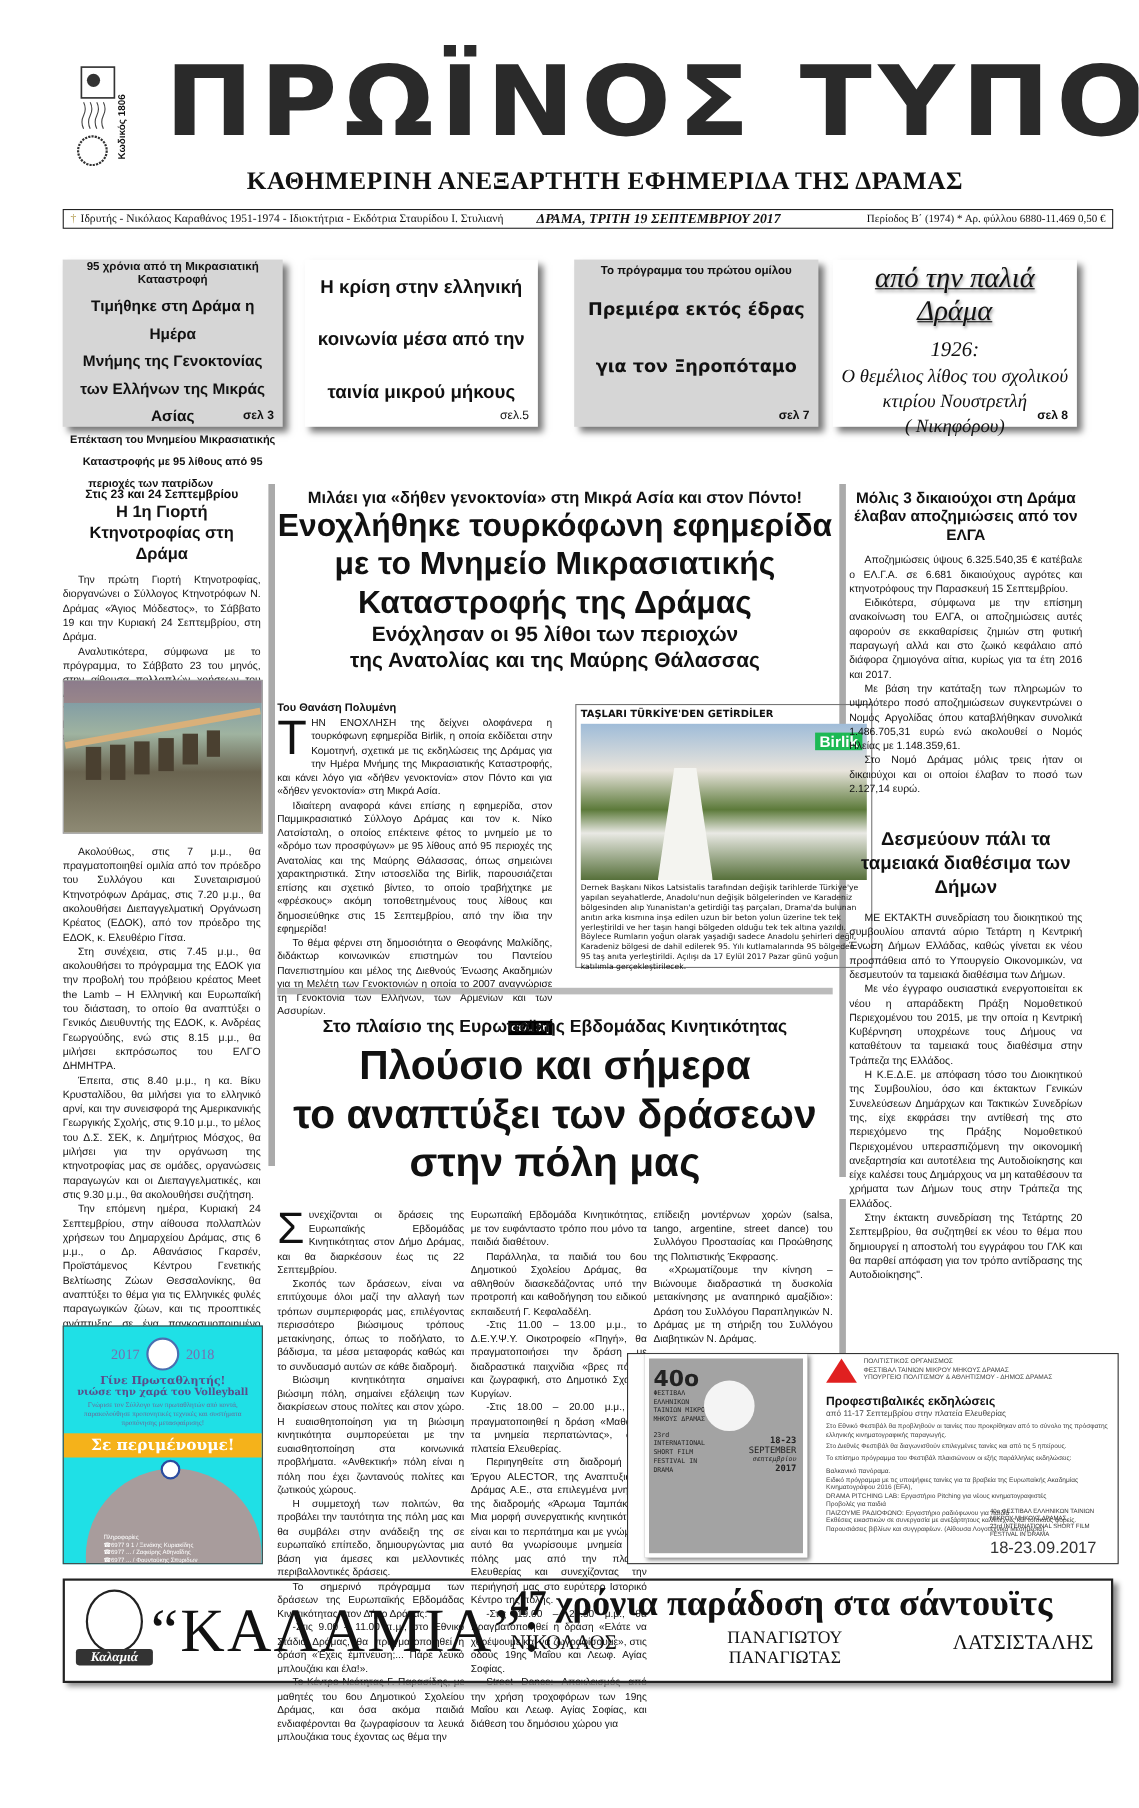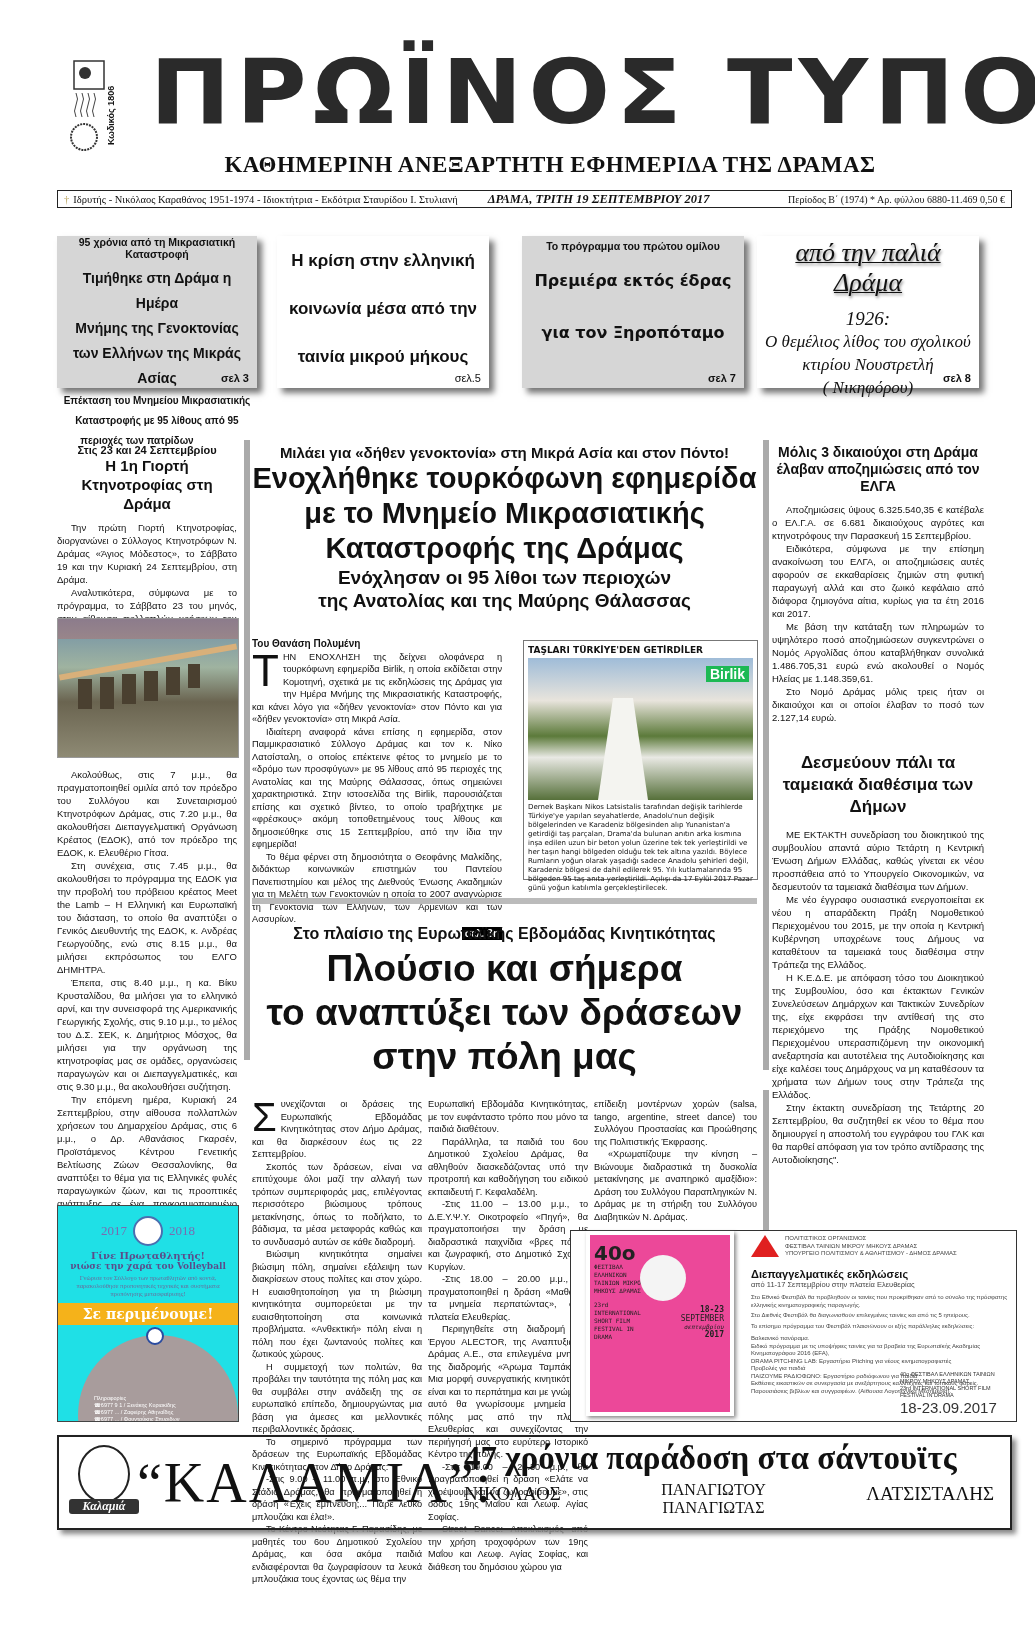--- a/index.html
+++ b/index.html
@@ -30,21 +30,21 @@
   .col-text p{margin:0;text-indent:14px;}
   .vrule{width:6px;background:#aaa;}
   .hrule{height:6px;background:#bbb;}
   .head-center{text-align:center;font-weight:bold;}
   .photo{background:linear-gradient(180deg,#6f8fa8 0%,#9fb3a0 35%,#6a6450 60%,#8e8a74 100%);border:1px solid #999;}
   .photo2{background:linear-gradient(180deg,#9fbcd8 0%,#e8e4dc 30%,#5c7a3a 55%,#e9e9e4 70%,#56703a 100%);}
   .dropcap{float:left;font-size:44px;line-height:36px;margin:2px 4px 0 0;font-weight:normal;}
   .caption-turk{font-family:"DejaVu Sans",sans-serif;font-size:7px;line-height:9px;}
   .ad-volley{background:#1fe0e6;border:1px solid #444;}
   .ad-festival{border:1px solid #333;background:#fff;}
-  .poster{background:#ec4899;}
+  .poster{background:#a3a3a3;}
   .bottom-ad{left:57px;top:1435px;width:955px;height:95px;border:2px solid #222;box-shadow:4px 4px 5px #888;box-sizing:border-box;}
 </style>
 </head>
 <body>
 
 <div class="abs stamp">
   <svg width="60" height="100" viewBox="0 0 60 100">
     <rect x="14" y="6" width="30" height="28" fill="#fff" stroke="#333" stroke-width="1.5"></rect>
     <circle cx="25" cy="18" r="6" fill="#333"></circle>
     <path d="M16 38 q3 6 0 12 q-3 6 0 12 M22 38 q3 6 0 12 q-3 6 0 12 M28 38 q3 6 0 12 q-3 6 0 12 M34 38 q3 6 0 12 q-3 6 0 12" stroke="#444" fill="none" stroke-width="1"></path>
@@ -142,21 +142,21 @@
   </div>
 </div>
 <div class="abs col-text" style="left:252px;top:638px;width:250px;font-size:9.2px;line-height:12.5px;">
   <div style="font-weight:bold;font-size:10px;">Του Θανάση Πολυμένη</div>
   <span class="dropcap">Τ</span>
   <p style="text-indent:0;">ΗΝ ΕΝΟΧΛΗΣΗ της δείχνει ολοφάνερα η τουρκόφωνη εφημερίδα Birlik, η οποία εκδίδεται στην Κομοτηνή, σχετικά με τις εκδηλώσεις της Δράμας για την Ημέρα Μνήμης της Μικρασιατικής Καταστροφής, και κάνει λόγο για «δήθεν γενοκτονία» στον Πόντο και για «δήθεν γενοκτονία» στη Μικρά Ασία.</p>
   <p>Ιδιαίτερη αναφορά κάνει επίσης η εφημερίδα, στον Παμμικρασιατικό Σύλλογο Δράμας και τον κ. Νίκο Λατσίσταλη, ο οποίος επέκτεινε φέτος το μνημείο με το «δρόμο των προσφύγων» με 95 λίθους από 95 περιοχές της Ανατολίας και της Μαύρης Θάλασσας, όπως σημειώνει χαρακτηριστικά. Στην ιστοσελίδα της Birlik, παρουσιάζεται επίσης και σχετικό βίντεο, το οποίο τραβήχτηκε με «φρέσκους» ακόμη τοποθετημένους τους λίθους και δημοσιεύθηκε στις 15 Σεπτεμβρίου, από την ίδια την εφημερίδα!</p>
   <p>Το θέμα φέρνει στη δημοσιότητα ο Θεοφάνης Μαλκίδης, διδάκτωρ κοινωνικών επιστημών του Παντείου Πανεπιστημίου και μέλος της Διεθνούς Ένωσης Ακαδημιών για τη Μελέτη των Γενοκτονιών η οποία το 2007 αναγνώρισε τη Γενοκτονία των Ελλήνων, των Αρμενίων και των Ασσυρίων.</p>
   <div style="text-align:right;margin-top:2px;"><span style="background:#000;color:#fff;font-weight:bold;padding:1px 3px;font-size:10px;">σελ. 3η</span></div>
 </div>
-<div class="abs" style="left:523px;top:640px;width:235px;height:240px;border:1px solid #777;padding:4px;box-sizing:border-box;">
+<div class="abs" style="left:523px;top:640px;width:270px;height:240px;border:1px solid #777;padding:4px;box-sizing:border-box;">
   <div style="font-size:9px;font-weight:bold;font-family:'DejaVu Sans',sans-serif;">TAŞLARI TÜRKİYE'DEN GETİRDİLER</div>
   <div class="photo2" style="position:relative;height:142px;margin-top:3px;">
     <div style="position:absolute;right:4px;top:8px;background:#1db954;color:#fff;font-weight:bold;font-size:14px;padding:0 4px;">Birlik</div>
     <div style="position:absolute;left:70px;top:40px;width:50px;height:102px;background:#f4f4f0;clip-path:polygon(30% 0,70% 0,100% 100%,0 100%);"></div>
   </div>
   <div class="caption-turk" style="margin-top:3px;">Dernek Başkanı Nikos Latsistalis tarafından değişik tarihlerde Türkiye'ye yapılan seyahatlerde, Anadolu'nun değişik bölgelerinden ve Karadeniz bölgesinden alıp Yunanistan'a getirdiği taş parçaları, Drama'da bulunan anıtın arka kısmına inşa edilen uzun bir beton yolun üzerine tek tek yerleştirildi ve her taşın hangi bölgeden olduğu tek tek altına yazıldı. Böylece Rumların yoğun olarak yaşadığı sadece Anadolu şehirleri değil, Karadeniz bölgesi de dahil edilerek 95. Yılı kutlamalarında 95 bölgeden 95 taş anıta yerleştirildi. Açılışı da 17 Eylül 2017 Pazar günü yoğun katılımla gerçekleştirilecek.</div>
 </div>
 
 <div class="abs" style="left:772px;top:444px;width:212px;">
   <div class="head-center" style="font-size:14px;line-height:17px;margin-bottom:8px;">Μόλις 3 δικαιούχοι στη Δράμα έλαβαν αποζημιώσεις από τον ΕΛΓΑ</div>
@@ -250,21 +250,21 @@
   </div>
   <div class="abs" style="left:180px;top:4px;width:258px;font-size:6px;line-height:7.5px;color:#444;">
     <div style="display:flex;gap:6px;">
       <span style="width:0;height:0;border-left:14px solid transparent;border-right:14px solid transparent;border-bottom:22px solid #e02020;"></span>
       <div>
         <div>ΠΟΛΙΤΙΣΤΙΚΟΣ ΟΡΓΑΝΙΣΜΟΣ</div>
         <div>ΦΕΣΤΙΒΑΛ ΤΑΙΝΙΩΝ ΜΙΚΡΟΥ ΜΗΚΟΥΣ ΔΡΑΜΑΣ</div>
         <div>ΥΠΟΥΡΓΕΙΟ ΠΟΛΙΤΙΣΜΟΥ &amp; ΑΘΛΗΤΙΣΜΟΥ - ΔΗΜΟΣ ΔΡΑΜΑΣ</div>
       </div>
     </div>
-    <div style="font-size:11px;font-weight:bold;color:#111;margin-top:10px;line-height:13px;">Διεπαγγελματικές εκδηλώσεις</div>
+    <div style="font-size:11px;font-weight:bold;color:#111;margin-top:10px;line-height:13px;">Προφεστιβαλικές εκδηλώσεις</div>
     <div style="font-size:7.5px;margin-bottom:6px;">από 11-17 Σεπτεμβρίου στην πλατεία Ελευθερίας</div>
     <div style="margin-bottom:3px;">Στο Εθνικό Φεστιβάλ θα προβληθούν οι ταινίες που προκρίθηκαν από το σύνολο της πρόσφατης ελληνικής κινηματογραφικής παραγωγής.</div>
     <div style="margin-bottom:3px;">Στο Διεθνές Φεστιβάλ θα διαγωνισθούν επιλεγμένες ταινίες και από τις 5 ηπείρους.</div>
     <div style="margin-bottom:5px;">Το επίσημο πρόγραμμα του Φεστιβάλ πλαισιώνουν οι εξής παράλληλες εκδηλώσεις:</div>
     <div>
       <div>Βαλκανικό πανόραμα.</div>
       <div>Ειδικό πρόγραμμα με τις υποψήφιες ταινίες για τα βραβεία της Ευρωπαϊκής Ακαδημίας Κινηματογράφου 2016 (EFA),</div>
       <div>DRAMA PITCHING LAB: Εργαστήριο Pitching για νέους κινηματογραφιστές</div>
       <div>Προβολές για παιδιά</div>
       <div>ΠΑΙΖΟΥΜΕ ΡΑΔΙΟΦΩΝΟ: Εργαστήριο ραδιόφωνου για παιδιά</div>

